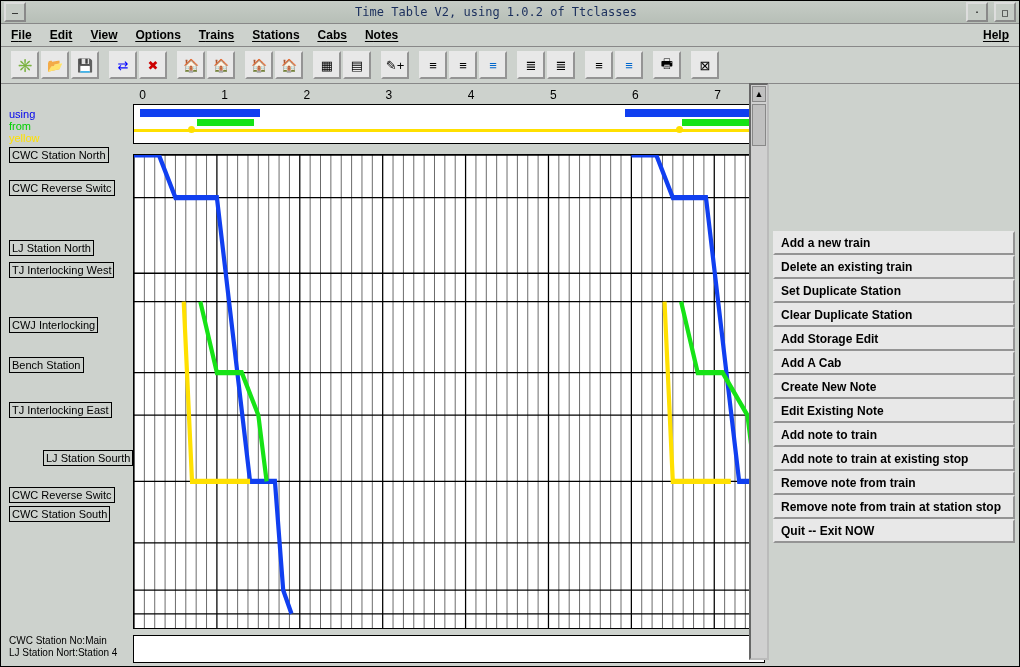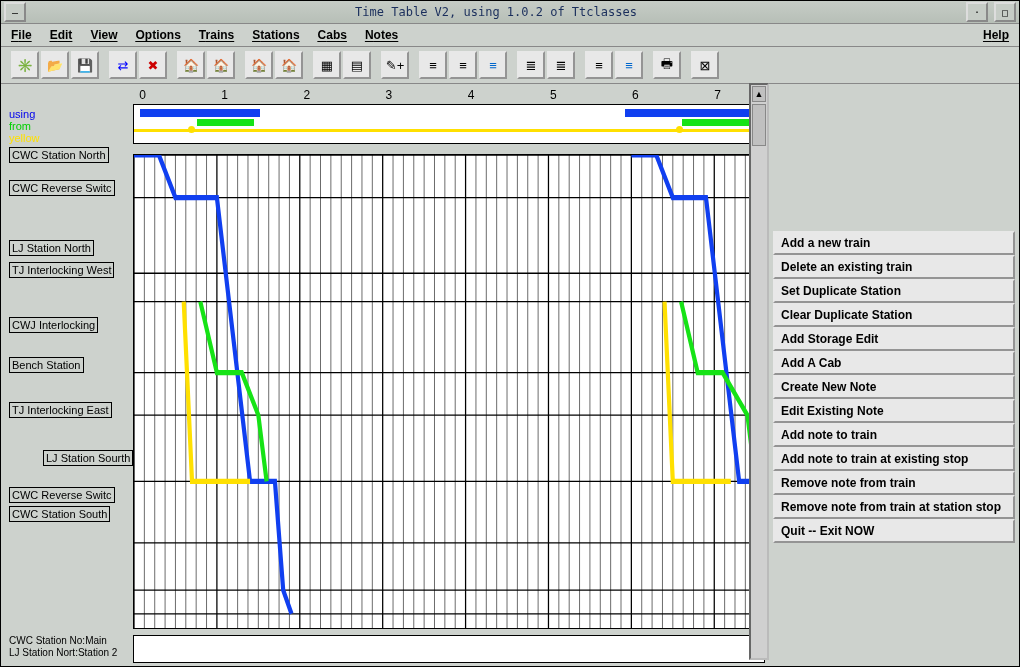--- a/index.html
+++ b/index.html
@@ -223,21 +223,21 @@
               <polyline points="521.0526315789474,114.7 536.8421052631579,170.20000000000002 560.5263157894736,170.20000000000002 584.2105263157896,203.50000000000003 592.1052631578948,255.29999999999998" fill="none" stroke="#16e316" stroke-width="4"></polyline>
               <polyline points="47.368421052631575,114.7 55.26315789473684,255.29999999999998 86.8421052631579,255.29999999999998 110.52631578947368,255.29999999999998" fill="none" stroke="#ffe000" stroke-width="4"></polyline>
               <polyline points="505.2631578947369,114.7 513.1578947368421,255.29999999999998 544.7368421052632,255.29999999999998 568.421052631579,255.29999999999998" fill="none" stroke="#ffe000" stroke-width="4"></polyline>
             </svg>
         </div>
       </div>
 
       <div class="status-row">
         <div class="status-labels">
           <div>CWC Station No:Main</div>
-          <div>LJ Station Nort:Station 2</div>
+          <div>LJ Station Nort:Station 4</div>
         </div>
         <div class="status-box"></div>
       </div>
     </div>
 
     <div class="right">
       <div class="right-pad"></div>
       <div id="actions">
           <div class="action-btn">Add a new train</div>
           <div class="action-btn">Delete an existing train</div>

